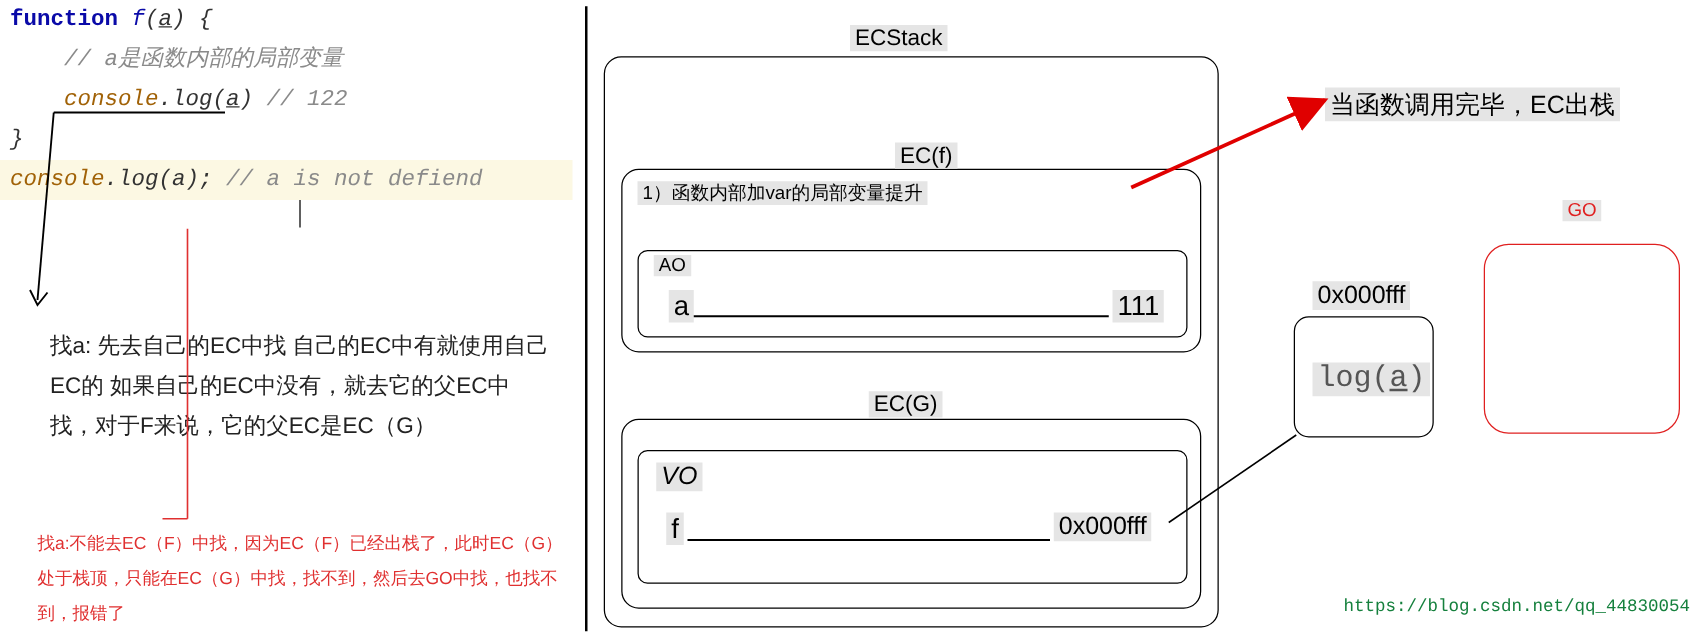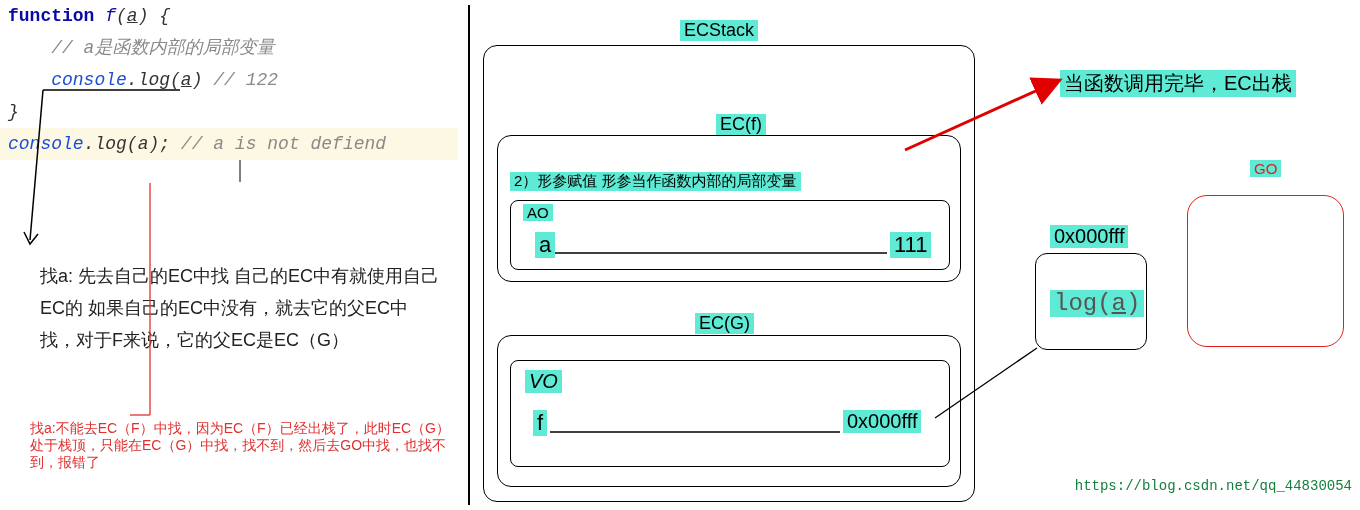--- a/index.html
+++ b/index.html
@@ -23,21 +23,21 @@
     font-family: Consolas, "Courier New", monospace;
     font-style: italic;
     font-size: 18px;
     line-height: 32px;
     white-space: pre;
     padding-left: 8px;
   }
   .kw { color: #0a0aa8; font-weight: bold; font-style: normal;}
   .fn { color: #0a0aa8; font-style: italic;}
   .cmt { color: #8a8a8a; font-style: italic; }
-  .obj { color: #1d4ed8; font-style: italic;}
+  .obj { color: #a16207; font-style: italic;}
   .num { color: #1b1bd0; }
   .plain { color: #333; font-style: italic;}
   .underline { text-decoration: underline; }
   .hl {
     background: #fcf8e3;
     display: inline-block;
     width: 450px;
   }
   .vbar {
     position: absolute;
@@ -56,39 +56,39 @@
     color: #222;
     line-height: 32px;
   }
   .explain2 {
     position: absolute;
     left: 30px;
     top: 420px;
     width: 420px;
     font-size: 14px;
     color: #e03030;
-    line-height: 17px;
+    line-height: 28px;
   }
   .diagram {
     position: absolute;
     left: 475px;
     top: 0;
     width: 880px;
     height: 510px;
   }
   .box {
     position: absolute;
     border: 1.5px solid #000;
     border-radius: 14px;
     background: #fff;
   }
   .label {
     position: absolute;
     font-size: 18px;
-    background: #5eead4;
+    background: #e5e5e5;
     padding: 0 4px;
   }
   .small { font-size: 15px; }
   .mono { font-family: Consolas, "Courier New", monospace; }
   svg.overlay {
     position: absolute;
     left: 0;
     top: 0;
     pointer-events: none;
   }
@@ -131,21 +131,21 @@
 
 <div class="vbar"></div>
 
 <div class="diagram">
 
   <div class="box" style="left:8px; top:45px; width:490px; height:455px;"></div>
   <div class="label" style="left:205px; top:20px;">ECStack</div>
 
   <div class="box" style="left:22px; top:135px; width:462px; height:145px;"></div>
   <div class="label" style="left:241px; top:114px;text-align:center;">EC(f)</div>
-  <div class="label small" style="left:35px; top:172px;">2）形参赋值  形参当作函数内部的局部变量</div>
+  <div class="label small" style="left:35px; top:145px;">1）函数内部加var的局部变量提升</div>
 
   <div class="box" style="left:35px; top:200px; width:438px; height:68px; border-radius:8px;"></div>
   <div class="label small" style="left:48px; top:204px;text-align:center;">AO</div>
   <div class="label" style="left:60px; top:232px; font-size:22px;">a</div>
   <div class="label" style="left:415px; top:232px; font-size:22px;">111</div>
 
   <div class="box" style="left:22px; top:335px; width:462px; height:150px;"></div>
   <div class="label" style="left:220px; top:313px;">EC(G)</div>
 
   <div class="box" style="left:35px; top:360px; width:438px; height:105px; border-radius:8px;"></div>

